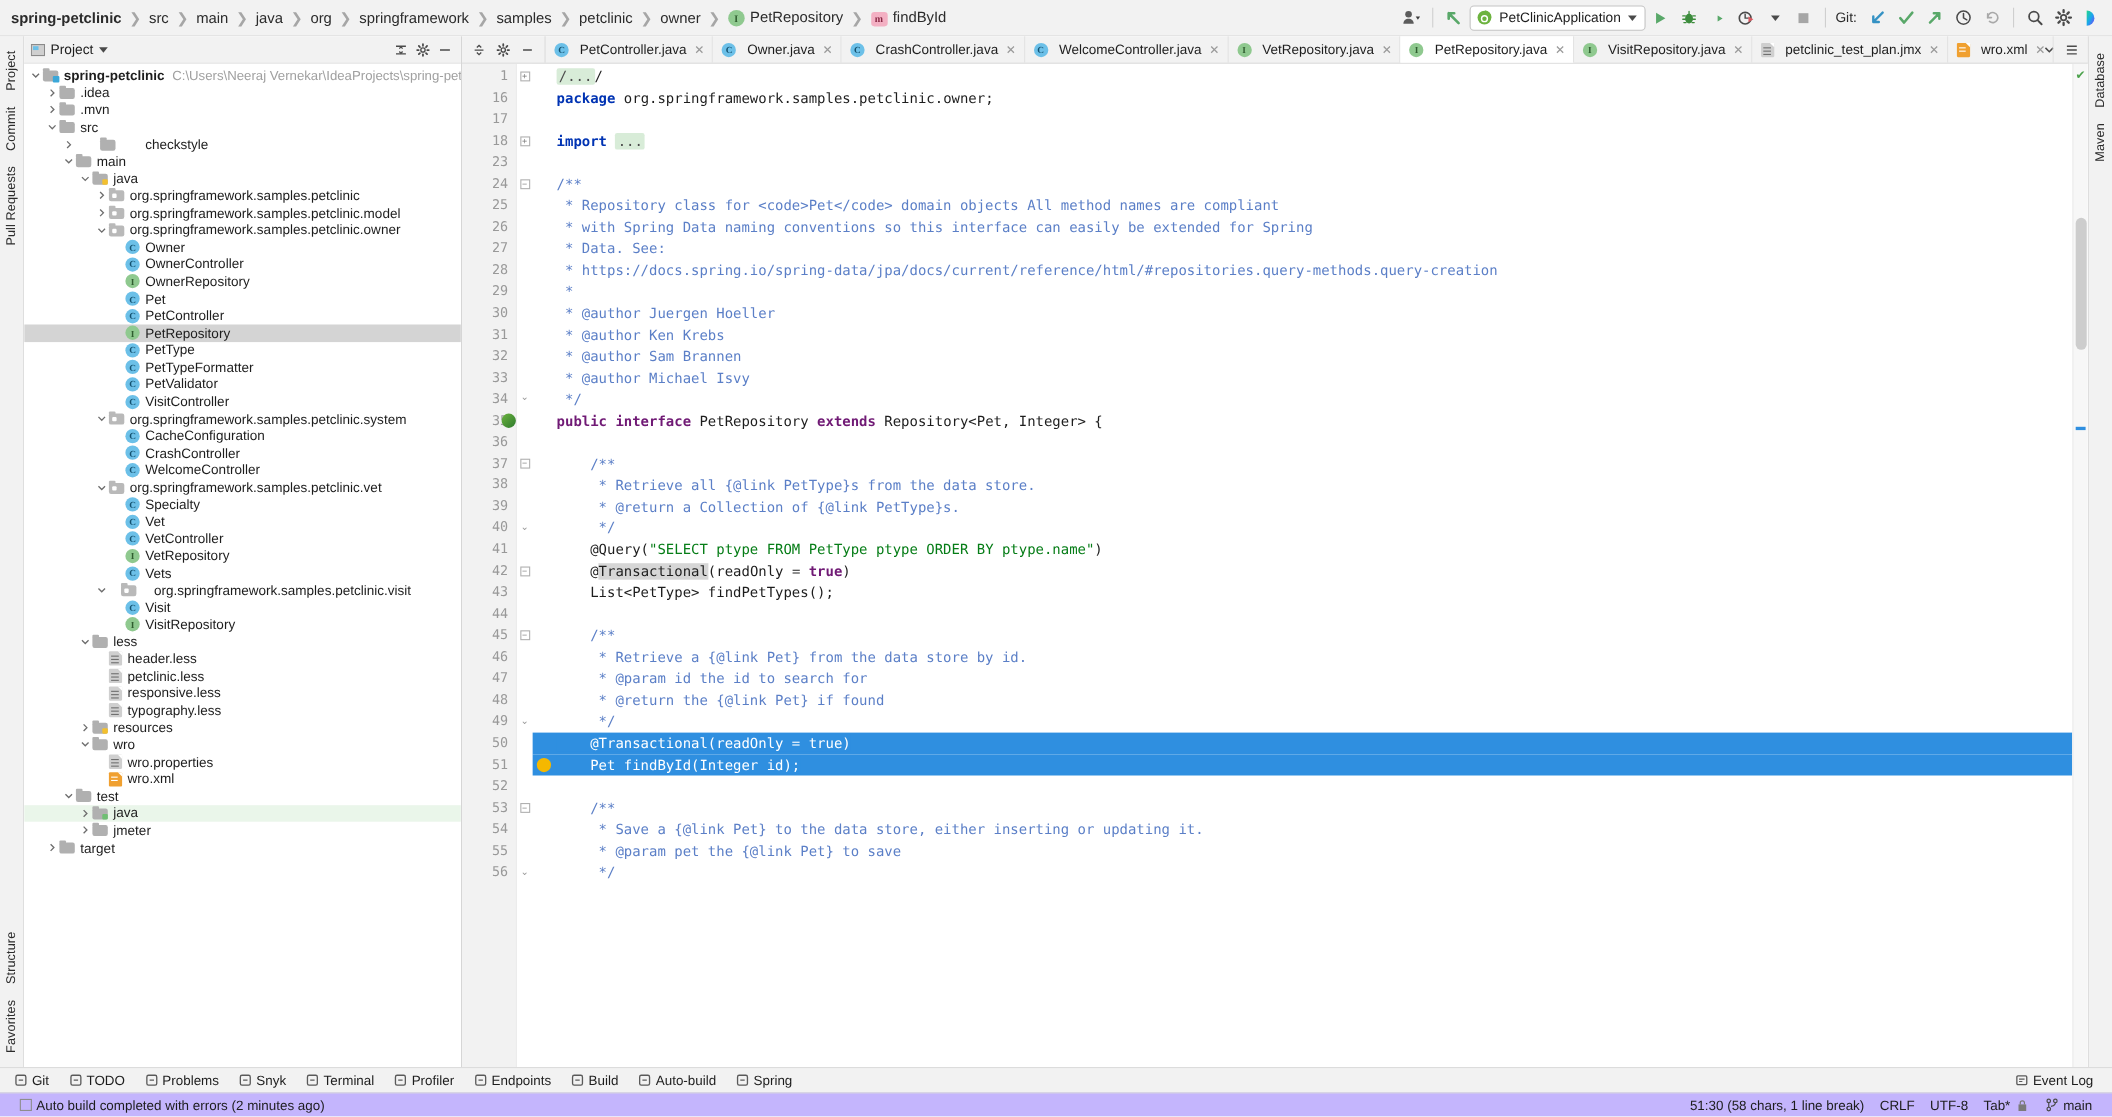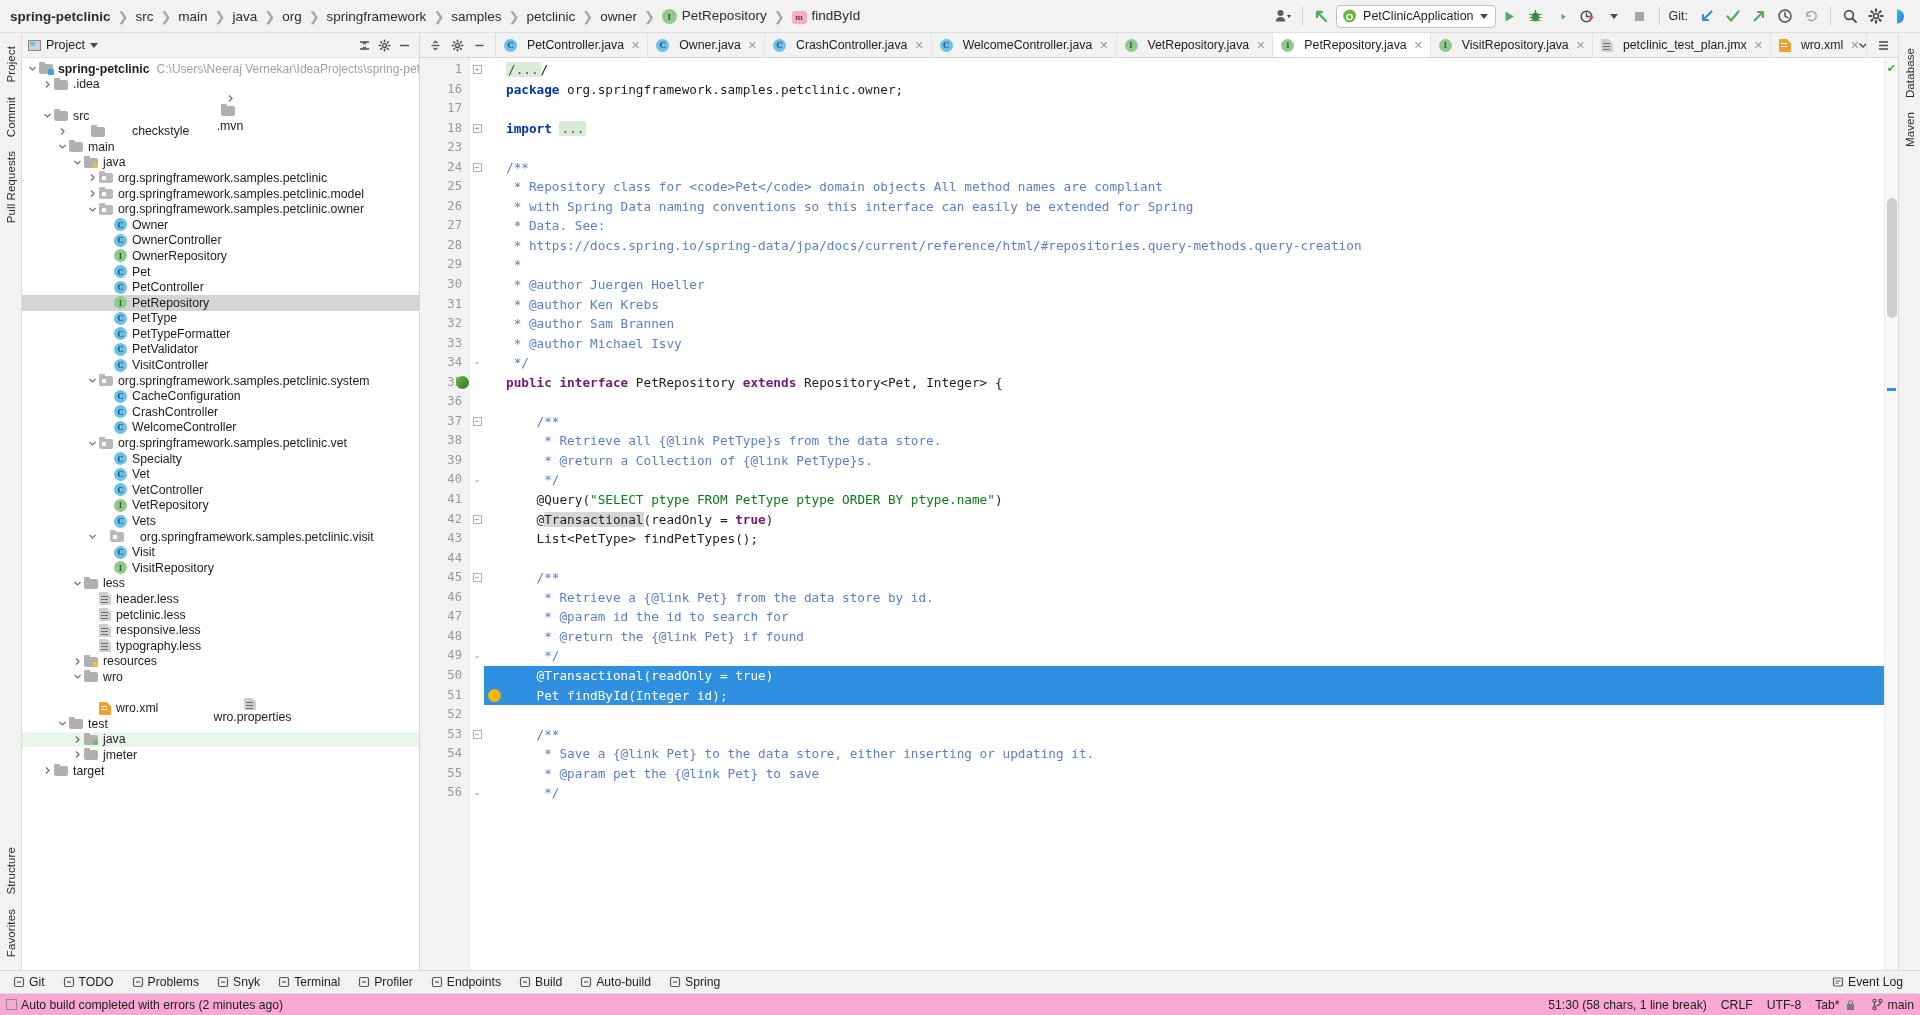--- a/index.html
+++ b/index.html
@@ -185,22 +185,22 @@
     display: flex; flex-direction: column; align-items: center; padding-top: 8px; }
 
   
   .toolwin {
     height: 23px; display: flex; align-items: center; background: #f2f2f2;
     border-top: 1px solid #dcdcdc; padding-left: 4px; font-size: 12.2px; flex: 0 0 23px;
   }
   .tw-btn { display: flex; align-items: center; gap: 4px; padding: 0 9px; height: 100%; color: #1d1d1d; white-space: nowrap; }
   .tw-right { margin-left: auto; display: flex; align-items: center; gap: 6px; padding-right: 8px; }
   .statusbar {
-    height: 22px; display: flex; align-items: center; background: #f9a8d4;
-    border-top: 1px solid #dcdcdc; padding: 0 6px; font-size: 12.2px; color: #1d1d1d;
+    height: 22px; display: flex; align-items: center; background: #c4b5fd;
+    border-top: 1px solid #dcdcdc; padding: 0 18px; font-size: 12.2px; color: #1d1d1d;
     flex: 0 0 22px;
   }
   .sb-right { margin-left: auto; display: flex; align-items: center; gap: 14px; }
   .sb-item { white-space: nowrap; display: flex; align-items: center; gap: 4px; }
   .mini-sq { width: 11px; height: 11px; border: 1px solid #8d8d8d; display: inline-block; }
   svg { display: block; }
 </style>
 </head>
 <body>
 
@@ -405,21 +405,21 @@
           </div>
           <div class="row" style="padding-left: 19px;">
             <span class="arrow">
               <svg width="9" height="9" viewBox="0 0 9 9">
                 <path d="M3 1.5L6 4.5L3 7.5" stroke="#6e6e6e" stroke-width="1.2" fill="none"></path>
               </svg>
             </span>
             <span class="fld"></span>
             <span>.idea</span>
           </div>
-          <div class="row" style="padding-left: 19px; flex-direction: column;">
+          <div class="row" style="padding-left: 19px;">
             <span class="arrow">
               <svg width="9" height="9" viewBox="0 0 9 9">
                 <path d="M3 1.5L6 4.5L3 7.5" stroke="#6e6e6e" stroke-width="1.2" fill="none"></path>
               </svg>
             </span>
             <span class="fld"></span>
             <span>.mvn</span>
           </div>
           <div class="row" style="padding-left: 19px;">
             <span class="arrow">
@@ -675,21 +675,21 @@
           </div>
           <div class="row" style="padding-left: 49px;">
             <span class="arrow">
               <svg width="9" height="9" viewBox="0 0 9 9">
                 <path d="M1.5 3L4.5 6L7.5 3" stroke="#6e6e6e" stroke-width="1.2" fill="none"></path>
               </svg>
             </span>
             <span class="fld"></span>
             <span>wro</span>
           </div>
-          <div class="row" style="padding-left: 64px; flex-direction: column;">
+          <div class="row" style="padding-left: 64px;">
             <span class="arrow none"></span>
             <span class="fileic">
               <span class="lines"></span>
             </span>
             <span>wro.properties</span>
           </div>
           <div class="row" style="padding-left: 64px;">
             <span class="arrow none"></span>
             <span class="fileic xml">
               <span class="lines"></span>

